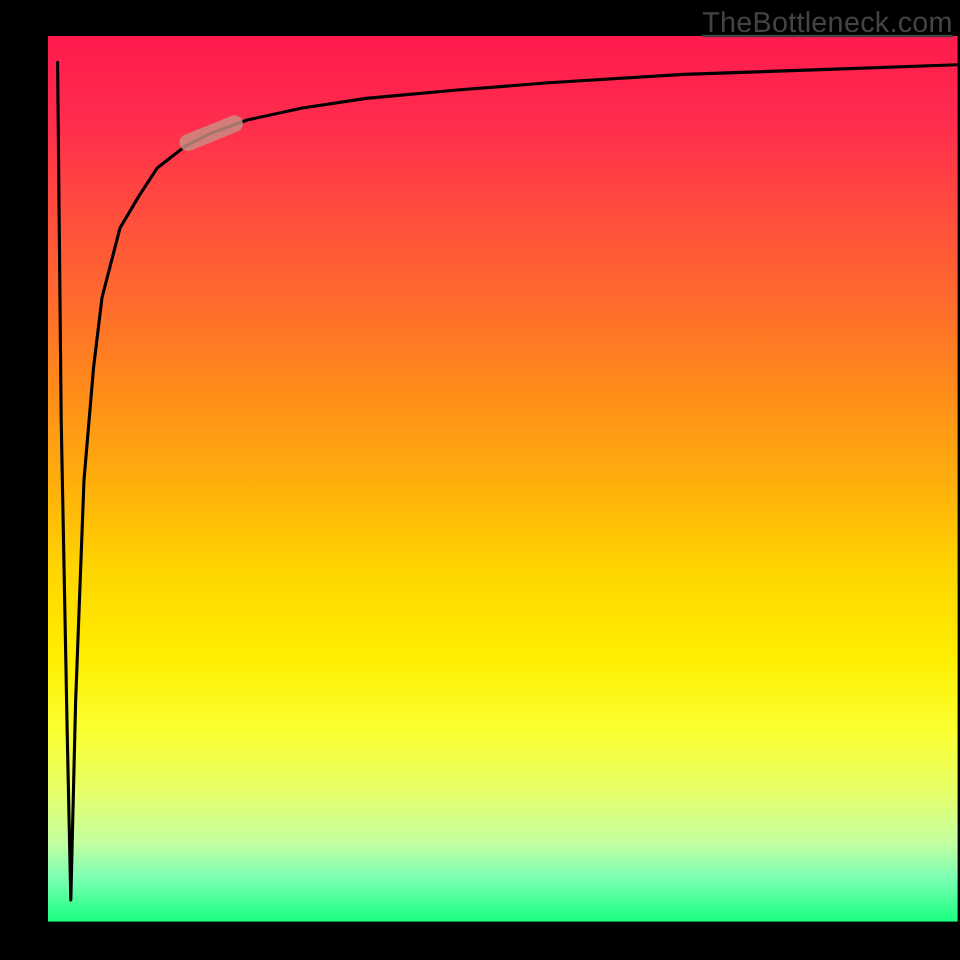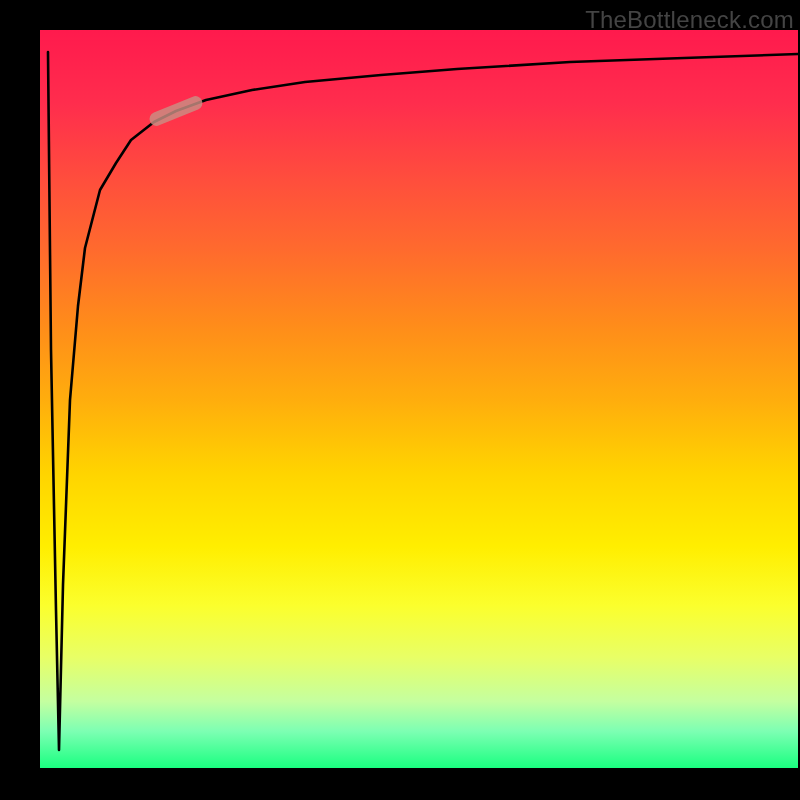--- a/index.html
+++ b/index.html
@@ -37,20 +37,21 @@
   
   .watermark {
     position: absolute;
     top: 6px;
     right: 6px;
     font-family: Arial, Helvetica, sans-serif;
     font-size: 24px;
     font-weight: normal;
     color: #444;
     letter-spacing: 0.2px;
+    text-decoration: underline;
   }
   
   .curve-svg {
     position: absolute;
     left: 40px;
     top: 30px;
     width: 758px;
     height: 738px;
     overflow: visible;
   }

